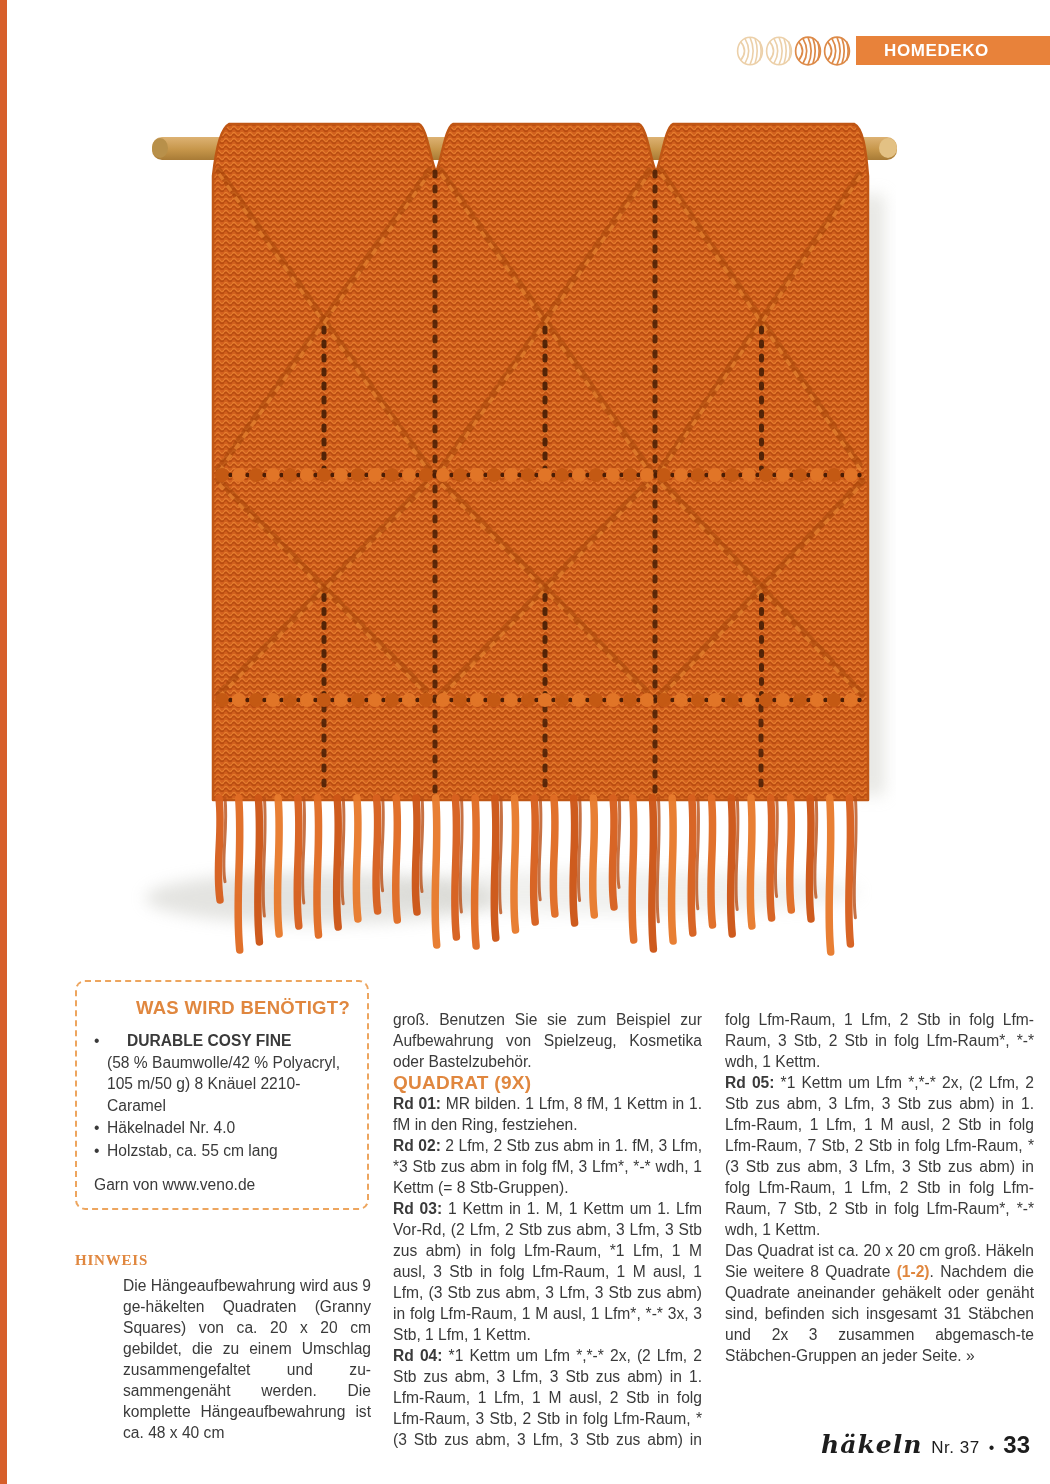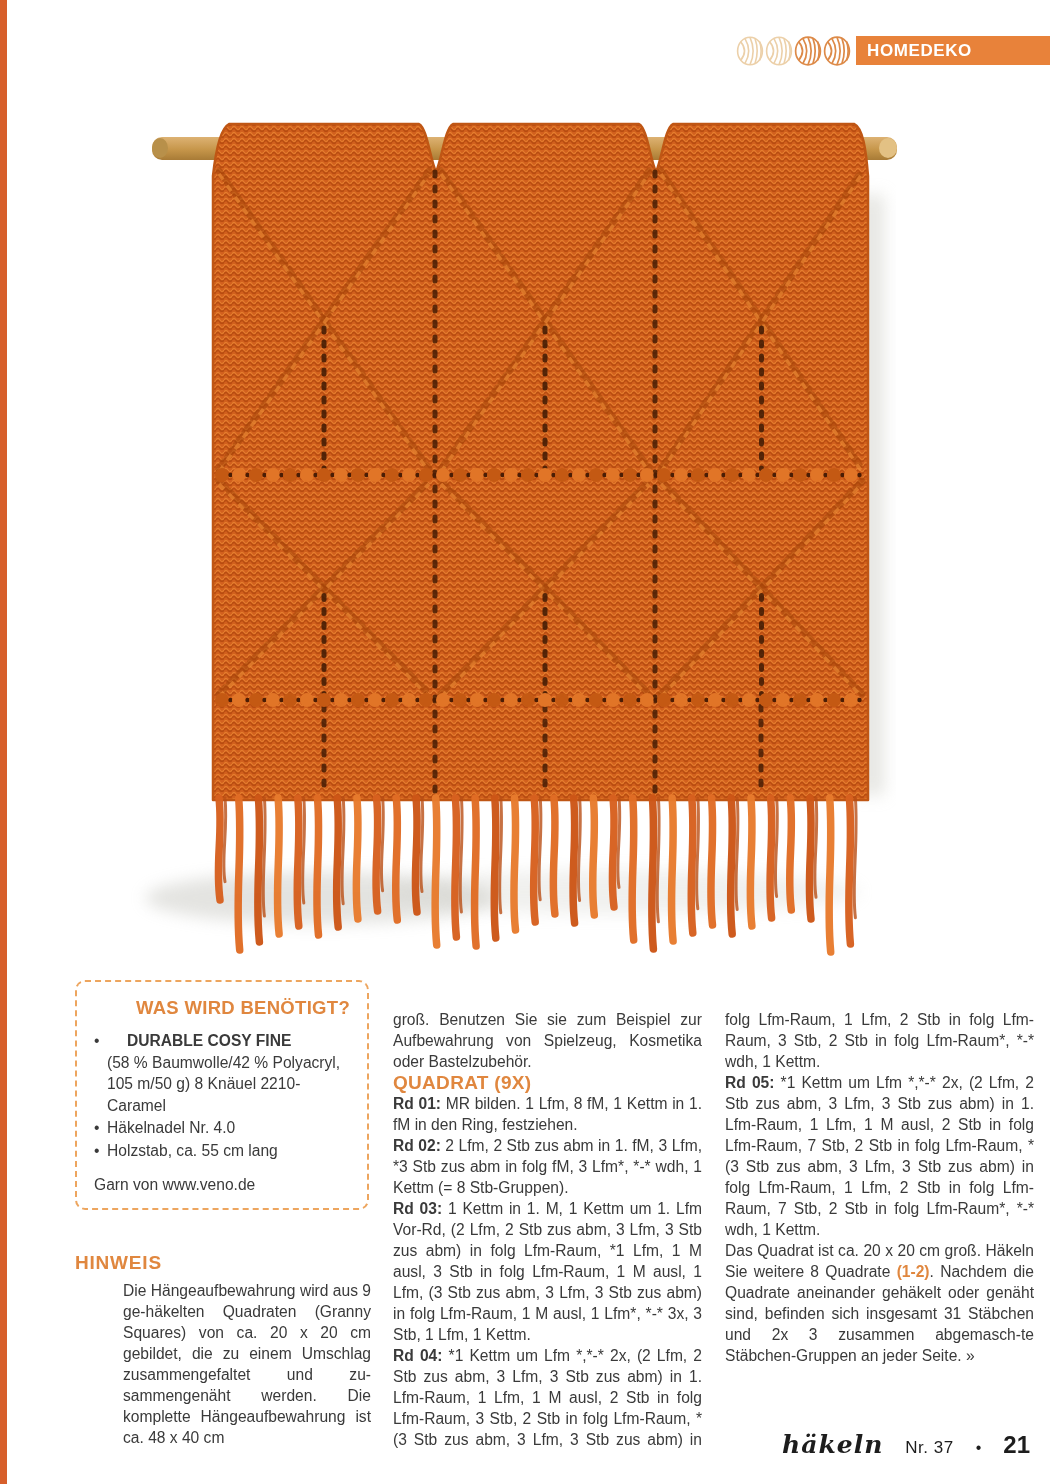--- a/index.html
+++ b/index.html
@@ -12,53 +12,53 @@
     position:relative;width:1050px;height:1484px;background:#ffffff;
     font-family:"Liberation Sans",sans-serif;color:var(--body);overflow:hidden;
   }
   .left-stripe{position:absolute;left:0;top:0;width:7px;height:1484px;background:var(--stripe);}
   
   .yarn-row{position:absolute;left:736px;top:36px;display:flex;gap:1px;}
   .yarn-row svg{display:block;}
   .section-badge{
     position:absolute;left:856px;top:36px;right:0;height:29px;background:var(--accent);
     color:#fff;font-weight:700;font-size:17px;letter-spacing:.6px;line-height:29px;
-    padding-left:11px;
+    padding-left:28px;
   }
   
   #photo-svg{position:absolute;left:0;top:0;}
   
   .materials-box{
     position:absolute;left:75px;top:980px;width:294px;
     border:2px dashed #eda55e;border-radius:10px;padding:15px 17px 13px 17px;
   }
   .materials-title{color:var(--heading);font-weight:700;font-size:18.5px;letter-spacing:.3px;margin-bottom:11px;text-align:right;}
   .materials-list{list-style:none;}
   .materials-list li{position:relative;padding-left:13px;font-size:15.6px;line-height:21.5px;margin-bottom:1px;}
   .materials-list li::before{content:"•";position:absolute;left:0;top:0;}
   .item-name-bold{font-weight:700;margin-left:20px;}
   .yarn-note{margin-top:13px;font-size:15.6px;line-height:21px;}
   .yarn-note a{color:var(--body);text-decoration:none;}
   
   .hinweis{position:absolute;left:75px;top:1252px;width:296px;}
-  .hinweis h3{color:var(--heading);font-weight:700;font-size:19px;letter-spacing:.8px;margin-bottom:6px;}
+  .hinweis h3{color:var(--heading);font-weight:700;font-size:15px;letter-spacing:.8px;margin-bottom:6px;font-family:Liberation Serif, serif;}
   .hinweis p{font-size:15.6px;line-height:21px;text-align:justify;margin-left:48px;}
   
   .instructions-flow{
     position:absolute;left:393px;top:979px;width:641px;height:460px;
     columns:2;column-gap:23px;column-fill:auto;
     font-size:15.6px;line-height:21px;text-align:justify;margin-top:30px;
   }
   .instructions-flow p{margin:0;}
   .quadrat-heading{color:var(--heading);font-weight:700;font-size:19px;letter-spacing:.3px;margin:13px 0 3px 0;text-align:left;}
   .figure-reference{color:var(--heading);font-weight:700;}
   .round-label{font-weight:700;}
   
   .page-footer{
-    position:absolute;right:20px;top:1430px;display:flex;align-items:baseline;gap:22px;color:#1d1d1d;
+    position:absolute;right:20px;top:1430px;display:flex;align-items:baseline;gap:9px;color:#1d1d1d;
   }
   .magazine-logo{font-family:"DejaVu Serif",serif;font-style:italic;font-weight:700;font-size:25px;letter-spacing:1px;}
   .issue-number{font-size:17px;letter-spacing:.5px;}
   .footer-separator{font-size:16px;}
   .page-number{font-size:24px;font-weight:600;}
 </style>
 </head>
 <body>
 
 <div class="left-stripe"></div>
@@ -413,14 +413,14 @@
   <p><span class="round-label">Rd 03:</span> <span>1 Kettm in 1. M, 1 Kettm um 1. Lfm Vor-Rd, (2 Lfm, 2 Stb zus abm, 3 Lfm, 3 Stb zus abm) in folg Lfm-Raum, *1 Lfm, 1 M ausl, 3 Stb in folg Lfm-Raum, 1 M ausl, 1 Lfm, (3 Stb zus abm, 3 Lfm, 3 Stb zus abm) in folg Lfm-Raum, 1 M ausl, 1 Lfm*, *-* 3x, 3 Stb, 1 Lfm, 1 Kettm.</span></p>
   <p><span class="round-label">Rd 04:</span> <span>*1 Kettm um Lfm *,*-* 2x, (2 Lfm, 2 Stb zus abm, 3 Lfm, 3 Stb zus abm) in 1. Lfm-Raum, 1 Lfm, 1 M ausl, 2 Stb in folg Lfm-Raum, 3 Stb, 2 Stb in folg Lfm-Raum, *(3 Stb zus abm, 3 Lfm, 3 Stb zus abm) in folg Lfm-Raum, 1 Lfm, 2 Stb in folg Lfm-Raum, 3 Stb, 2 Stb in folg Lfm-Raum*, *-* wdh, 1 Kettm.</span></p>
   <p><span class="round-label">Rd 05:</span> <span>*1 Kettm um Lfm *,*-* 2x, (2 Lfm, 2 Stb zus abm, 3 Lfm, 3 Stb zus abm) in 1. Lfm-Raum, 1 Lfm, 1 M ausl, 2 Stb in folg Lfm-Raum, 7 Stb, 2 Stb in folg Lfm-Raum, *(3 Stb zus abm, 3 Lfm, 3 Stb zus abm) in folg Lfm-Raum, 1 Lfm, 2 Stb in folg Lfm-Raum, 7 Stb, 2 Stb in folg Lfm-Raum*, *-* wdh, 1 Kettm.</span></p>
   <p><span>Das Quadrat ist ca. 20 x 20 cm groß. Häkeln Sie weitere 8 Quadrate </span><span class="figure-reference">(1-2)</span><span>. Nachdem die Quadrate aneinander gehäkelt oder genäht sind, befinden sich insgesamt 31 Stäbchen und 2x 3 zusammen abgemasch-te Stäbchen-Gruppen an jeder Seite. »</span></p>
 </div>
 
 <div class="page-footer">
   <span class="magazine-logo">häkeln</span>
   <span class="issue-number">Nr. 37</span>
   <span class="footer-separator">•</span>
-  <span class="page-number">21</span>
+  <span class="page-number">33</span>
 </div>
 
 </body></html>

